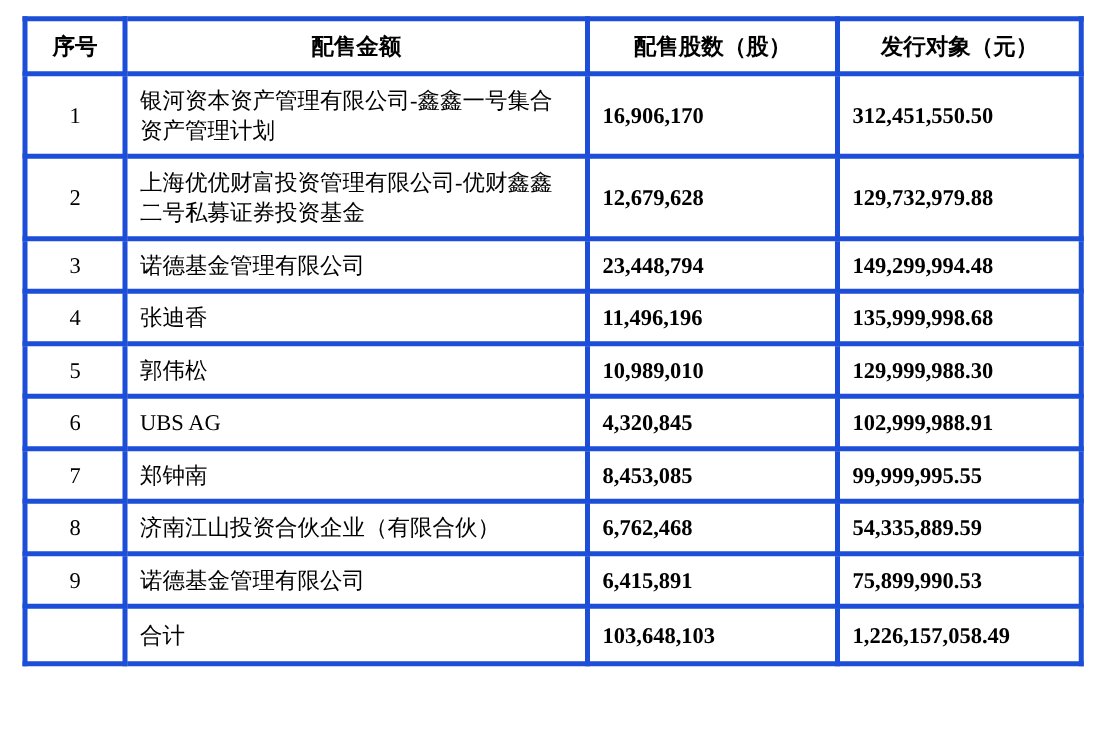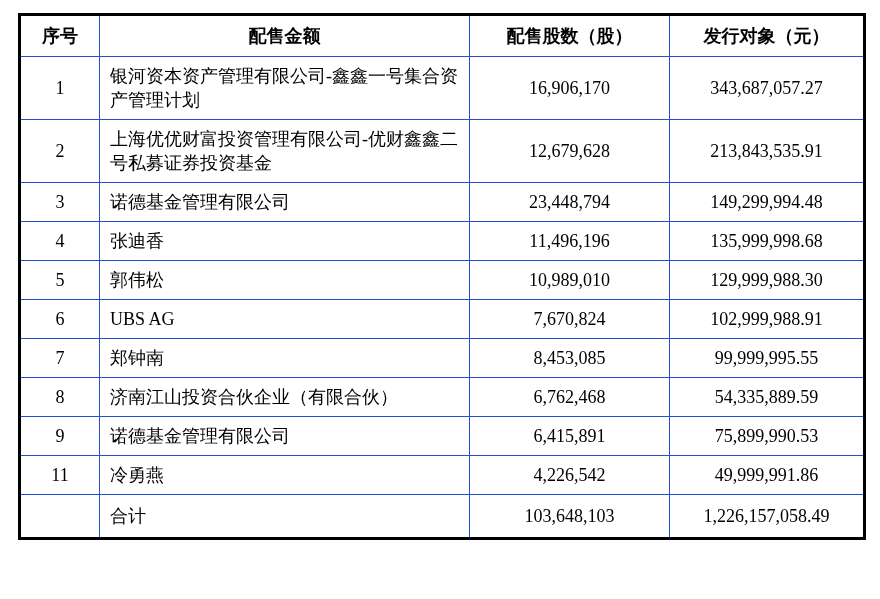--- a/index.html
+++ b/index.html
@@ -15,40 +15,40 @@
   .page {
     padding: 13px 0 0 18px;
   }
   table.alloc {
     border-collapse: collapse;
     table-layout: fixed;
     width: 845px;
     border: 3px solid #000000;
   }
   table.alloc th, table.alloc td {
-    border: 1px solid #1d4ed8;
+    border: 4px solid #1d4ed8;
     font-size: 18px;
     line-height: 24px;
     padding: 7px 10px;
     vertical-align: middle;
     overflow: hidden;
     word-break: break-all;
   }
   col.c1 { width: 80px; }
   col.c2 { width: 370px; }
   col.c3 { width: 200px; }
   col.c4 { width: 195px; }
   table.alloc th {
     font-weight: bold;
     text-align: center;
     padding: 8px 6px;
   }
   td.cell-no { text-align: center; }
   td.cell-name { text-align: left; padding-left: 12px; padding-right: 8px; }
-  td.cell-num { text-align: center; padding-right: 12px; }
+  td.cell-num { text-align: left; padding-right: 12px; font-weight: bold; }
   tr.total-row td { padding-top: 9px; padding-bottom: 9px; }
 </style>
 </head>
 <body>
 
 <div class="page">
   <table class="alloc">
     <colgroup>
       <col class="c1">
         <col class="c2">
@@ -61,28 +61,28 @@
         <th>配售金额</th>
         <th>配售股数（股）</th>
         <th>发行对象（元）</th>
       </tr>
     </thead>
     <tbody id="rows-body">
   <tr>
     <td class="cell-no">1</td>
     <td class="cell-name">银河资本资产管理有限公司-鑫鑫一号集合资产管理计划</td>
     <td class="cell-num">16,906,170</td>
-    <td class="cell-num">343,687,057.27</td>
+    <td class="cell-num">312,451,550.50</td>
   </tr>
 
   <tr>
     <td class="cell-no">2</td>
     <td class="cell-name">上海优优财富投资管理有限公司-优财鑫鑫二号私募证券投资基金</td>
     <td class="cell-num">12,679,628</td>
-    <td class="cell-num">213,843,535.91</td>
+    <td class="cell-num">129,732,979.88</td>
   </tr>
 
   <tr>
     <td class="cell-no">3</td>
     <td class="cell-name">诺德基金管理有限公司</td>
     <td class="cell-num">23,448,794</td>
     <td class="cell-num">149,299,994.48</td>
   </tr>
 
   <tr>
@@ -95,21 +95,21 @@
   <tr>
     <td class="cell-no">5</td>
     <td class="cell-name">郭伟松</td>
     <td class="cell-num">10,989,010</td>
     <td class="cell-num">129,999,988.30</td>
   </tr>
 
   <tr>
     <td class="cell-no">6</td>
     <td class="cell-name">UBS AG</td>
-    <td class="cell-num">7,670,824</td>
+    <td class="cell-num">4,320,845</td>
     <td class="cell-num">102,999,988.91</td>
   </tr>
 
   <tr>
     <td class="cell-no">7</td>
     <td class="cell-name">郑钟南</td>
     <td class="cell-num">8,453,085</td>
     <td class="cell-num">99,999,995.55</td>
   </tr>
 
@@ -121,26 +121,20 @@
   </tr>
 
   <tr>
     <td class="cell-no">9</td>
     <td class="cell-name">诺德基金管理有限公司</td>
     <td class="cell-num">6,415,891</td>
     <td class="cell-num">75,899,990.53</td>
   </tr>
 
 
-  <tr>
-    <td class="cell-no">11</td>
-    <td class="cell-name">冷勇燕</td>
-    <td class="cell-num">4,226,542</td>
-    <td class="cell-num">49,999,991.86</td>
-  </tr>
 </tbody>
     <tfoot>
       <tr class="total-row">
         <td class="cell-no"></td>
         <td class="cell-name">合计</td>
         <td class="cell-num">103,648,103</td>
         <td class="cell-num">1,226,157,058.49</td>
       </tr>
     </tfoot>
   </table>

